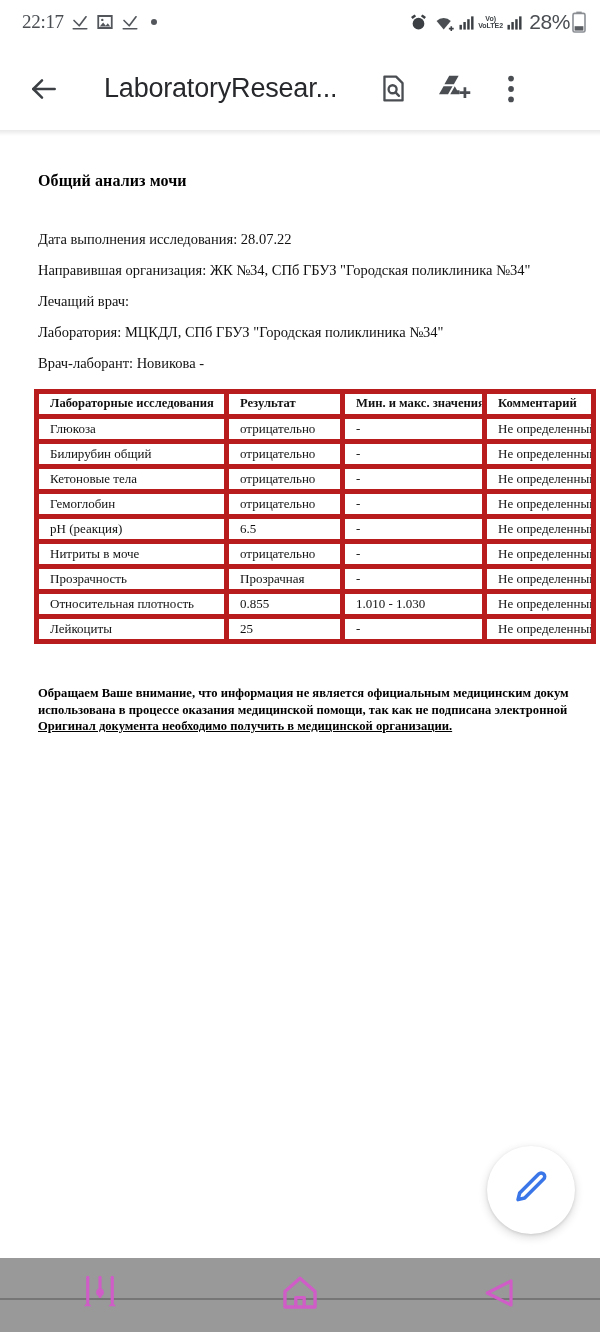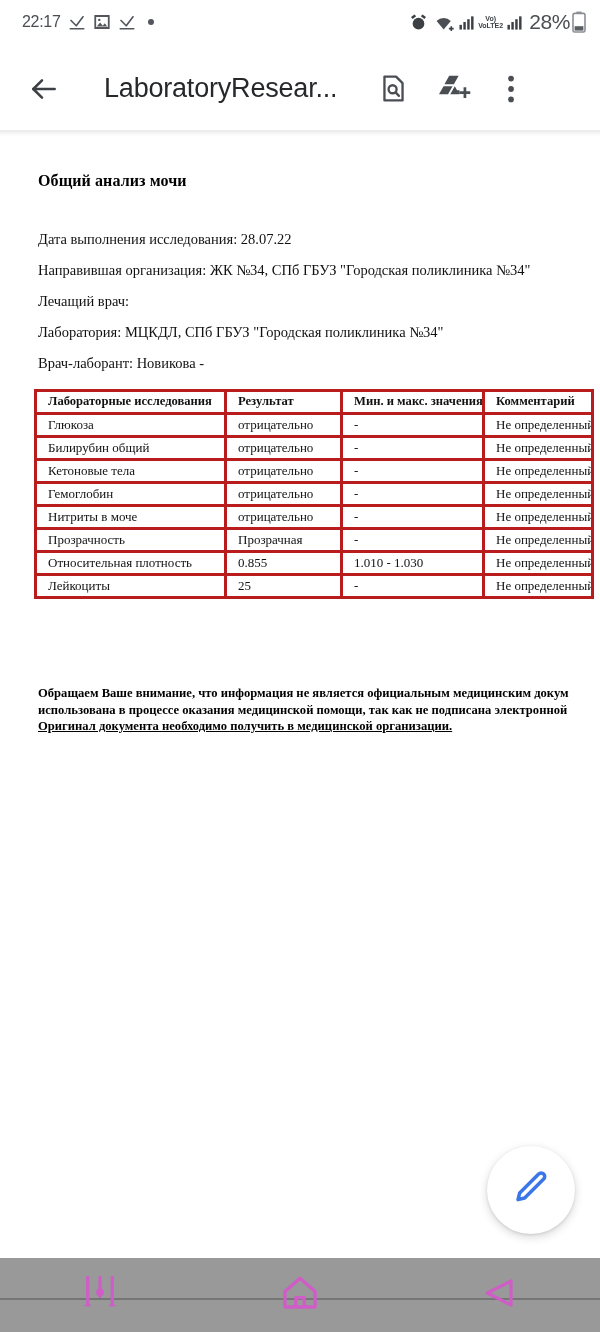--- a/index.html
+++ b/index.html
@@ -24,24 +24,24 @@
     top: 0; left: 0;
     width: 600px; height: 44px;
     background: #ffffff;
     display: flex;
     align-items: center;
     padding: 0 14px 0 22px;
     color: #53575c;
   }
   .sb-left { display: flex; align-items: center; gap: 7px; }
   .sb-time {
-    font-size: 16px;
+    font-size: 19px;
     letter-spacing: -0.3px;
     color: #4a4e53;
-    font-family: Liberation Sans, sans-serif;
+    font-family: Liberation Serif, serif;
   }
   .sb-right {
     margin-left: auto;
     display: flex;
     align-items: center;
     gap: 2px;
   }
   .sb-pct {
     font-size: 21px;
     color: #4a4e53;
@@ -128,21 +128,21 @@
   table.lab {
     position: absolute;
     left: 34px; top: 253px;
     width: 557px;
     border-collapse: collapse;
     table-layout: fixed;
     font-family: "Liberation Serif", serif;
     background: #ffffff;
   }
   table.lab th, table.lab td {
-    border: 3px solid #b91c1c;
+    border: 5px solid #b91c1c;
     font-size: 13px;
     line-height: 13px;
     padding: 3px 5px 4px 11px;
     height: 21px;
     color: #111111;
     text-align: left;
     vertical-align: middle;
     overflow: hidden;
     white-space: nowrap;
   }
@@ -379,20 +379,26 @@
           </tr>
           <tr>
             <td>Кетоновые тела</td>
             <td>отрицательно</td>
             <td>-</td>
             <td>Не определенный</td>
           </tr>
           <tr>
             <td>Гемоглобин</td>
             <td>отрицательно</td>
+            <td>-</td>
+            <td>Не определенный</td>
+          </tr>
+          <tr>
+            <td>pH (реакция)</td>
+            <td>6.5</td>
             <td>-</td>
             <td>Не определенный</td>
           </tr>
           <tr>
             <td>Нитриты в моче</td>
             <td>отрицательно</td>
             <td>-</td>
             <td>Не определенный</td>
           </tr>
           <tr>

